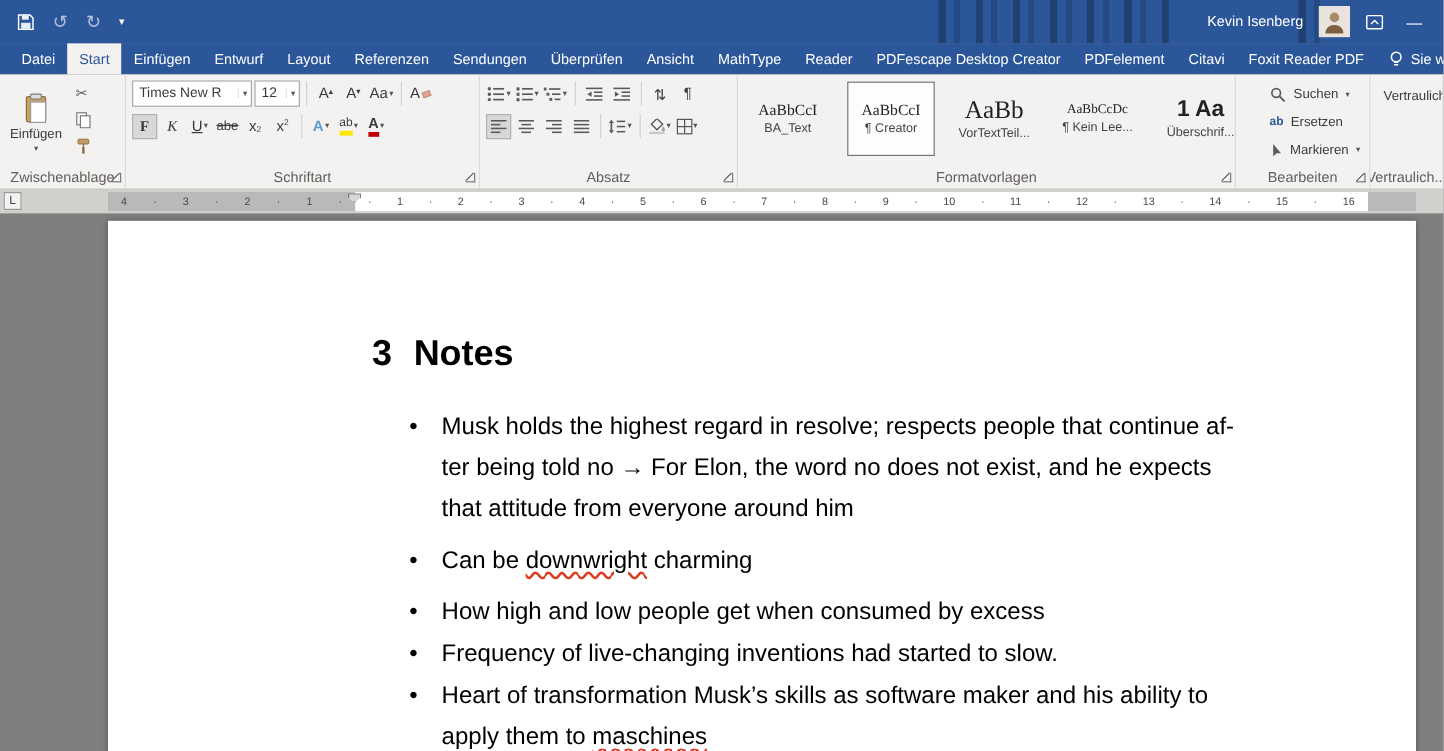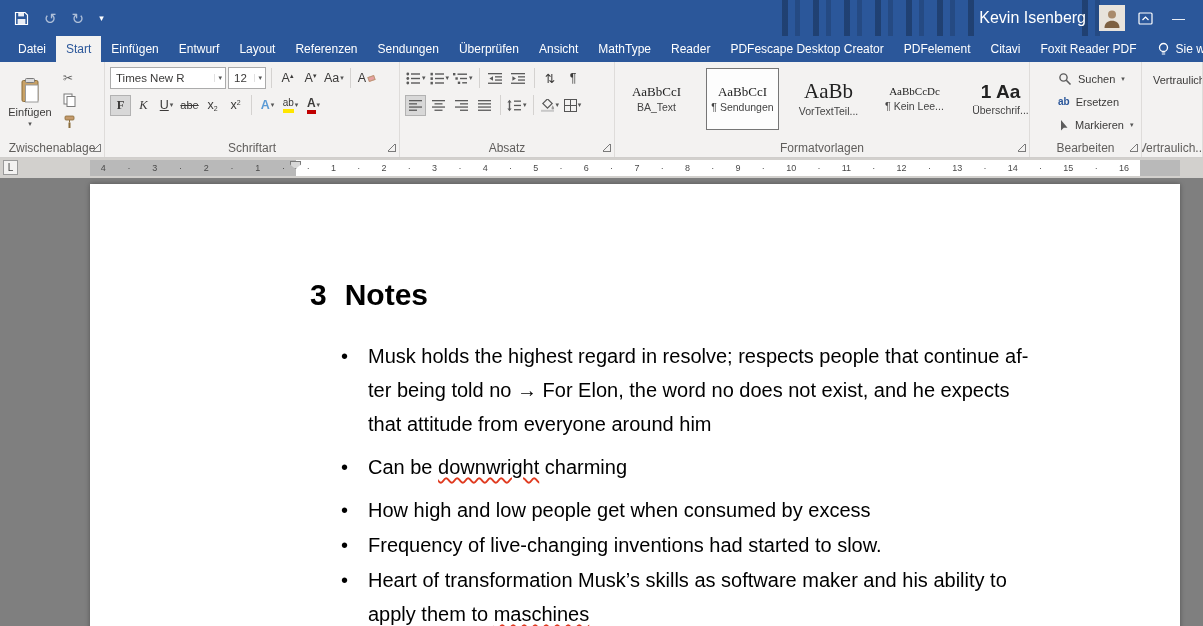--- a/index.html
+++ b/index.html
@@ -14,21 +14,21 @@
     background: repeating-linear-gradient(90deg, rgba(0,0,0,.26) 0 6px, rgba(0,0,0,0) 6px 13px, rgba(0,0,0,.15) 13px 18px, rgba(0,0,0,0) 18px 31px); }
   .p1 { left: 782px; width: 192px; }
   .p2 { left: 1082px; width: 26px; }
   .qat { display: flex; align-items: center; gap: 15px; margin-left: 14px; z-index: 2; }
   .qbtn { color: #fff; font-size: 14px; line-height: 1; display: inline-flex; align-items: center; cursor: default; }
   .qbtn.dim { opacity: .62; font-size: 15px; }
   .qbtn.small { font-size: 9px; }
   .qbtn.min { font-size: 13px; padding: 0 6px; }
   .title { position: absolute; left: 0; right: 0; text-align: center; font-size: 13px; letter-spacing: .2px; z-index: 1; }
   .tb-right { margin-left: auto; display: flex; align-items: center; gap: 13px; padding-right: 12px; z-index: 2; }
-  .user { font-size: 16px; }
+  .user { font-size: 12px; }
   .avatar { width: 26px; height: 26px; background: #e8e3dc; display: inline-flex; align-items: center; justify-content: center; overflow: hidden; }
 
   
   .tabrow { height: 26px; background: #2b579a; display: flex; align-items: stretch; padding-left: 8px; color: #fff; font-size: 12px; }
   .tab { padding: 0 10px; display: flex; align-items: center; white-space: nowrap; cursor: default; }
   .tab.active { background: #f3f2f1; color: #2b579a; }
   .tellme { margin-left: auto; display: flex; align-items: center; gap: 6px; padding: 0 2px 0 10px; white-space: nowrap; }
 
   
   .ribbon { height: 96px; background: #f3f2f1; display: flex; border-bottom: 1px solid #d0cecc; color: #3b3a39; }
@@ -46,21 +46,21 @@
   .g-sens { flex: 1 1 auto; }
 
   .paste { width: 50px; height: 72px; display: flex; flex-direction: column; align-items: center; justify-content: center; gap: 2px; font-size: 11px; }
   .minicol { display: flex; flex-direction: column; gap: 4px; margin-left: 8px; padding-top: 3px; }
   .mini { height: 18px; display: flex; align-items: center; font-size: 12px; color: #5c5c5c; }
 
   .rows { display: flex; flex-direction: column; gap: 3px; width: 100%; }
   .frow { display: flex; align-items: center; gap: 2px; height: 24px; }
   .combo { background: #fff; border: 1px solid #ababab; height: 22px; display: flex; align-items: center; font-size: 11.5px; padding: 0 3px 0 5px; gap: 5px; white-space: nowrap; }
   .combo .arr { font-size: 7px; color: #555; border-left: 1px solid #e1e1e1; padding-left: 3px; }
-  .c-font { width: 116px; justify-content: space-between; }
+  .c-font { width: 100px; justify-content: space-between; }
   .c-size { width: 38px; justify-content: space-between; }
 
   .sbtn { min-width: 21px; height: 21px; display: inline-flex; align-items: center; justify-content: center; gap: 1px; font-size: 12.5px; color: #3b3a39; border: 1px solid transparent; cursor: default; }
   .sbtn.toggled { background: #d8d8d8; border-color: #b2b2b2; }
   .arr7 { font-size: 7px; color: #555; }
   .sup { font-size: 7px; margin-left: -1px; align-self: flex-start; margin-top: 3px; }
   .sub { font-size: 7px; margin-left: -1px; align-self: flex-end; margin-bottom: 3px; }
   .b { font-weight: 700; font-family: "Liberation Serif", serif; }
   .i { font-style: italic; font-family: "Liberation Serif", serif; }
   .u { text-decoration: underline; }
@@ -448,21 +448,21 @@
 
     <div class="group g-styles">
       <div class="gbody">
         <div class="gallery">
           <div class="scell s1">
             <span class="preview">AaBbCcI</span>
             <span class="sname">BA_Text</span>
           </div>
           <div class="scell s2 selected">
             <span class="preview">AaBbCcI</span>
-            <span class="sname">¶ Sendungen</span>
+            <span class="sname">¶ Creator</span>
           </div>
           <div class="scell s3">
             <span class="preview">AaBb</span>
             <span class="sname">VorTextTeil...</span>
           </div>
           <div class="scell s4">
             <span class="preview">AaBbCcDc</span>
             <span class="sname">¶ Kein Lee...</span>
           </div>
           <div class="scell s5">

